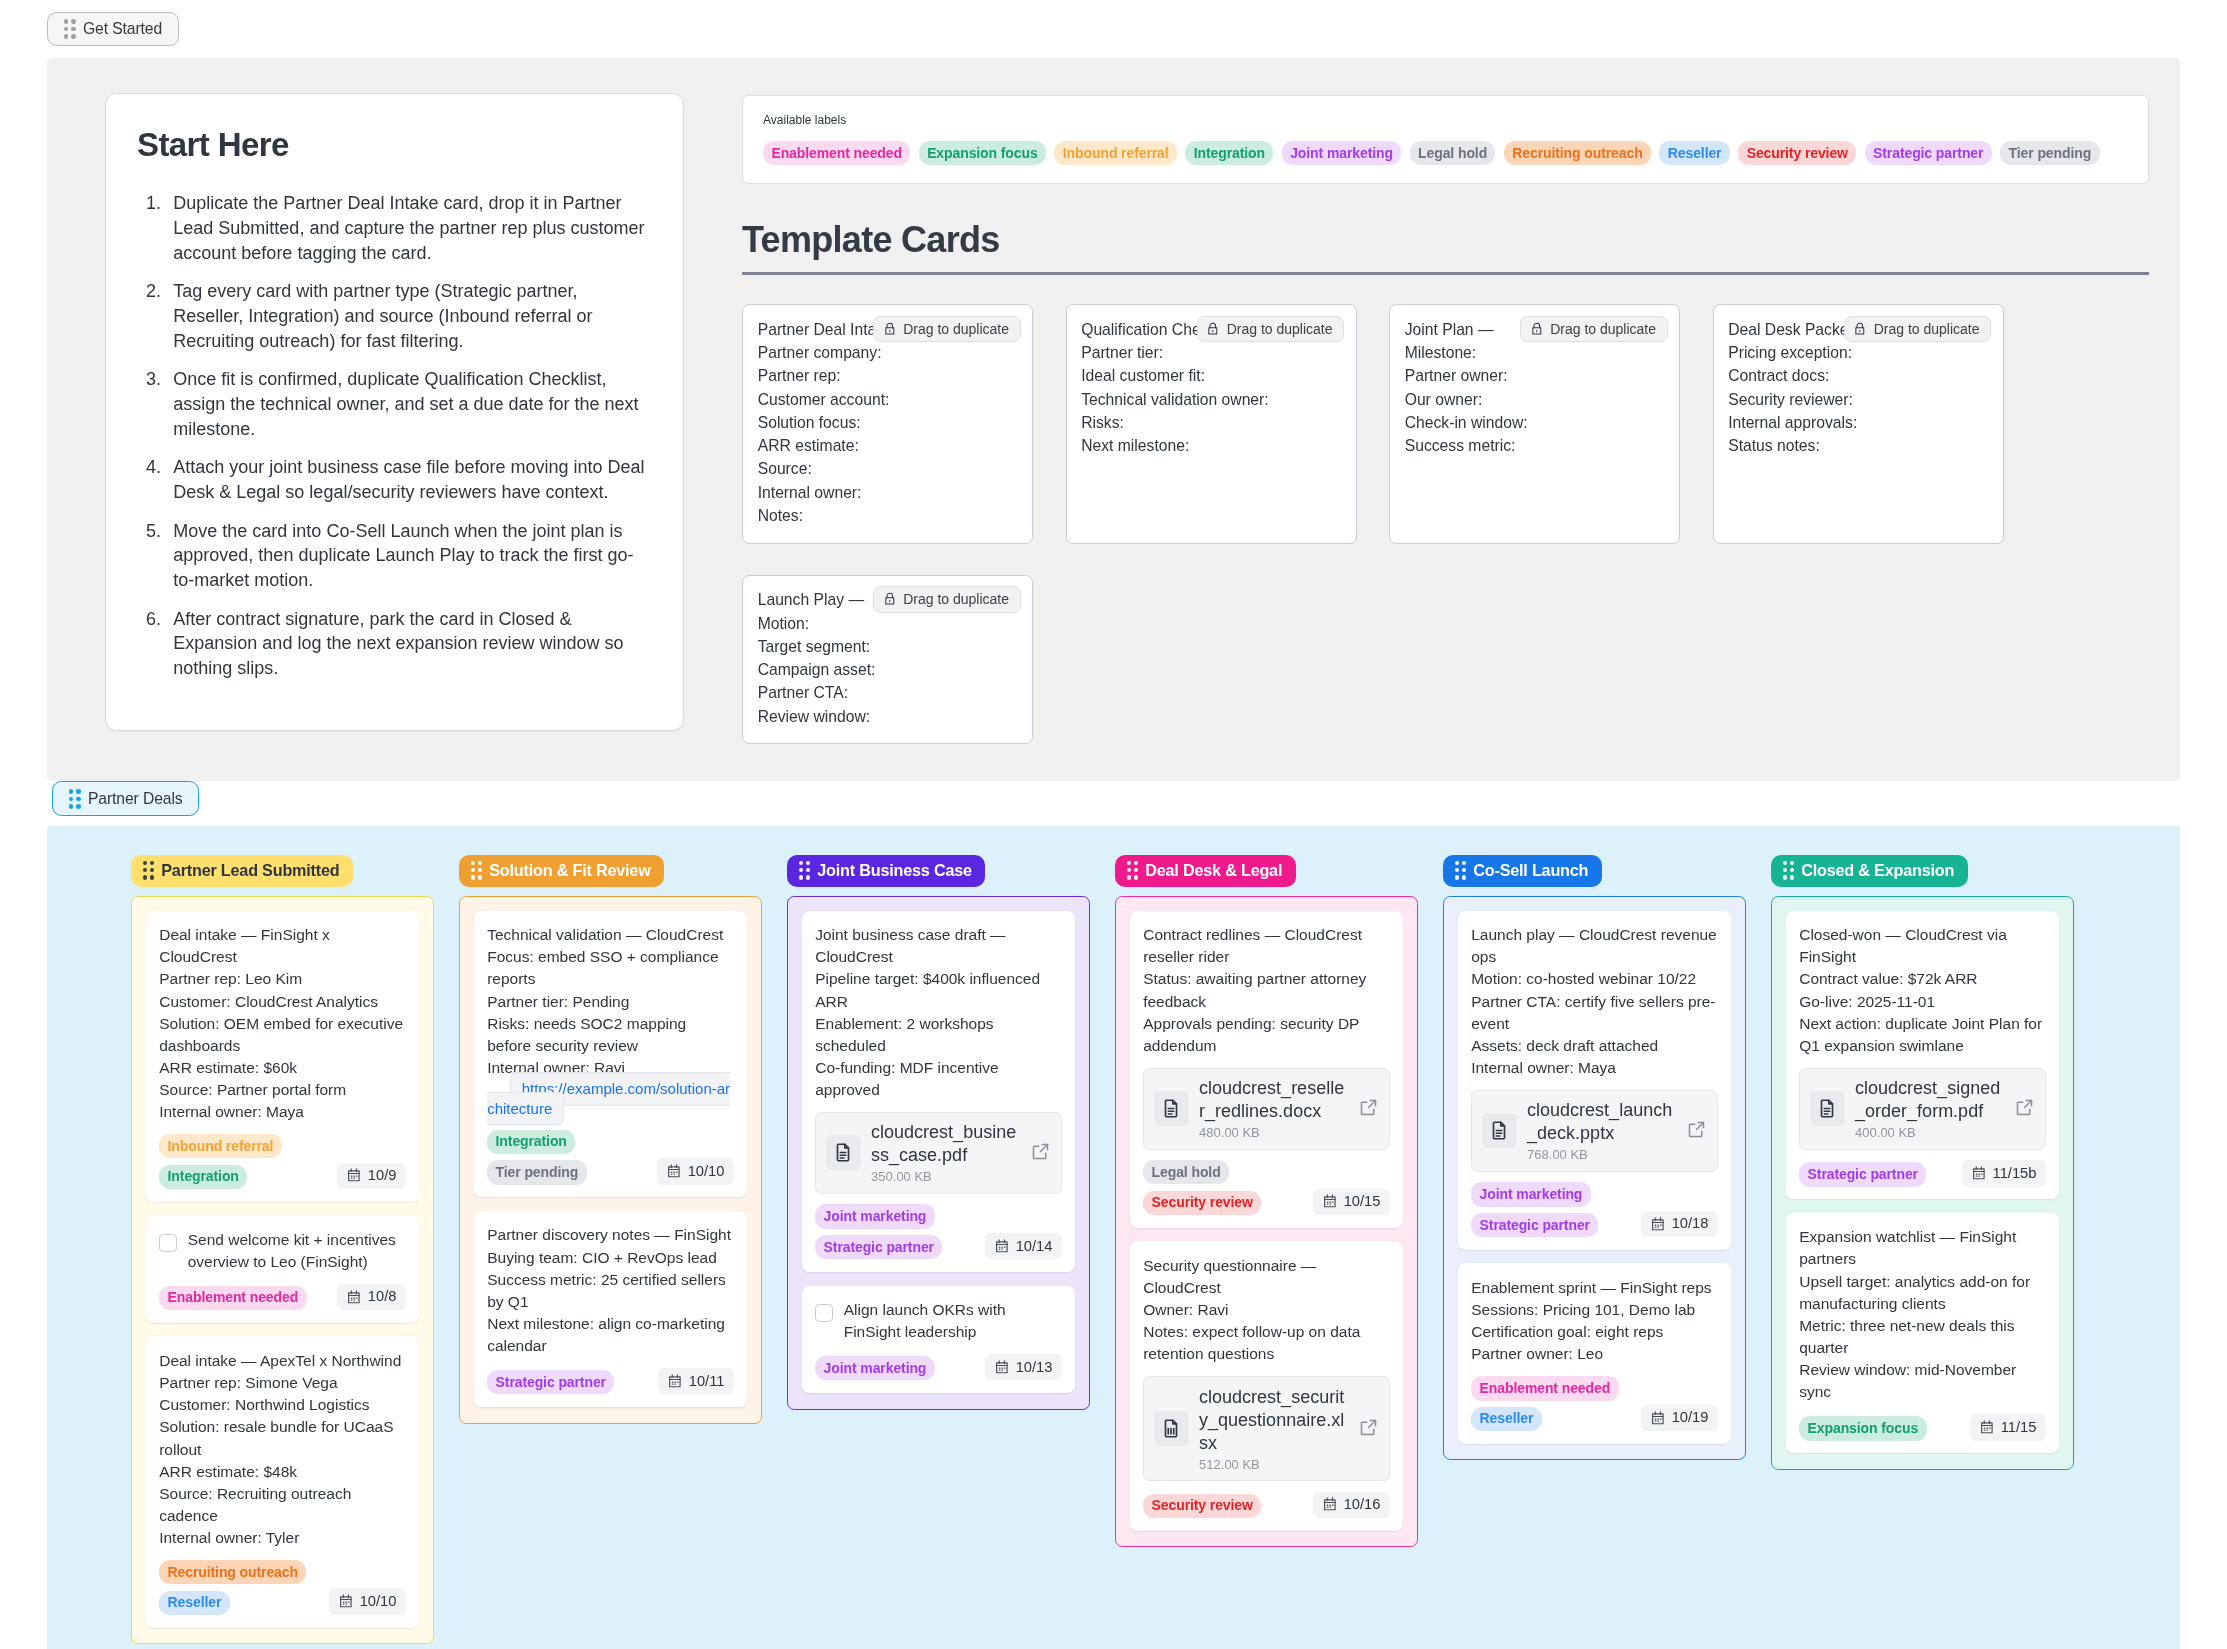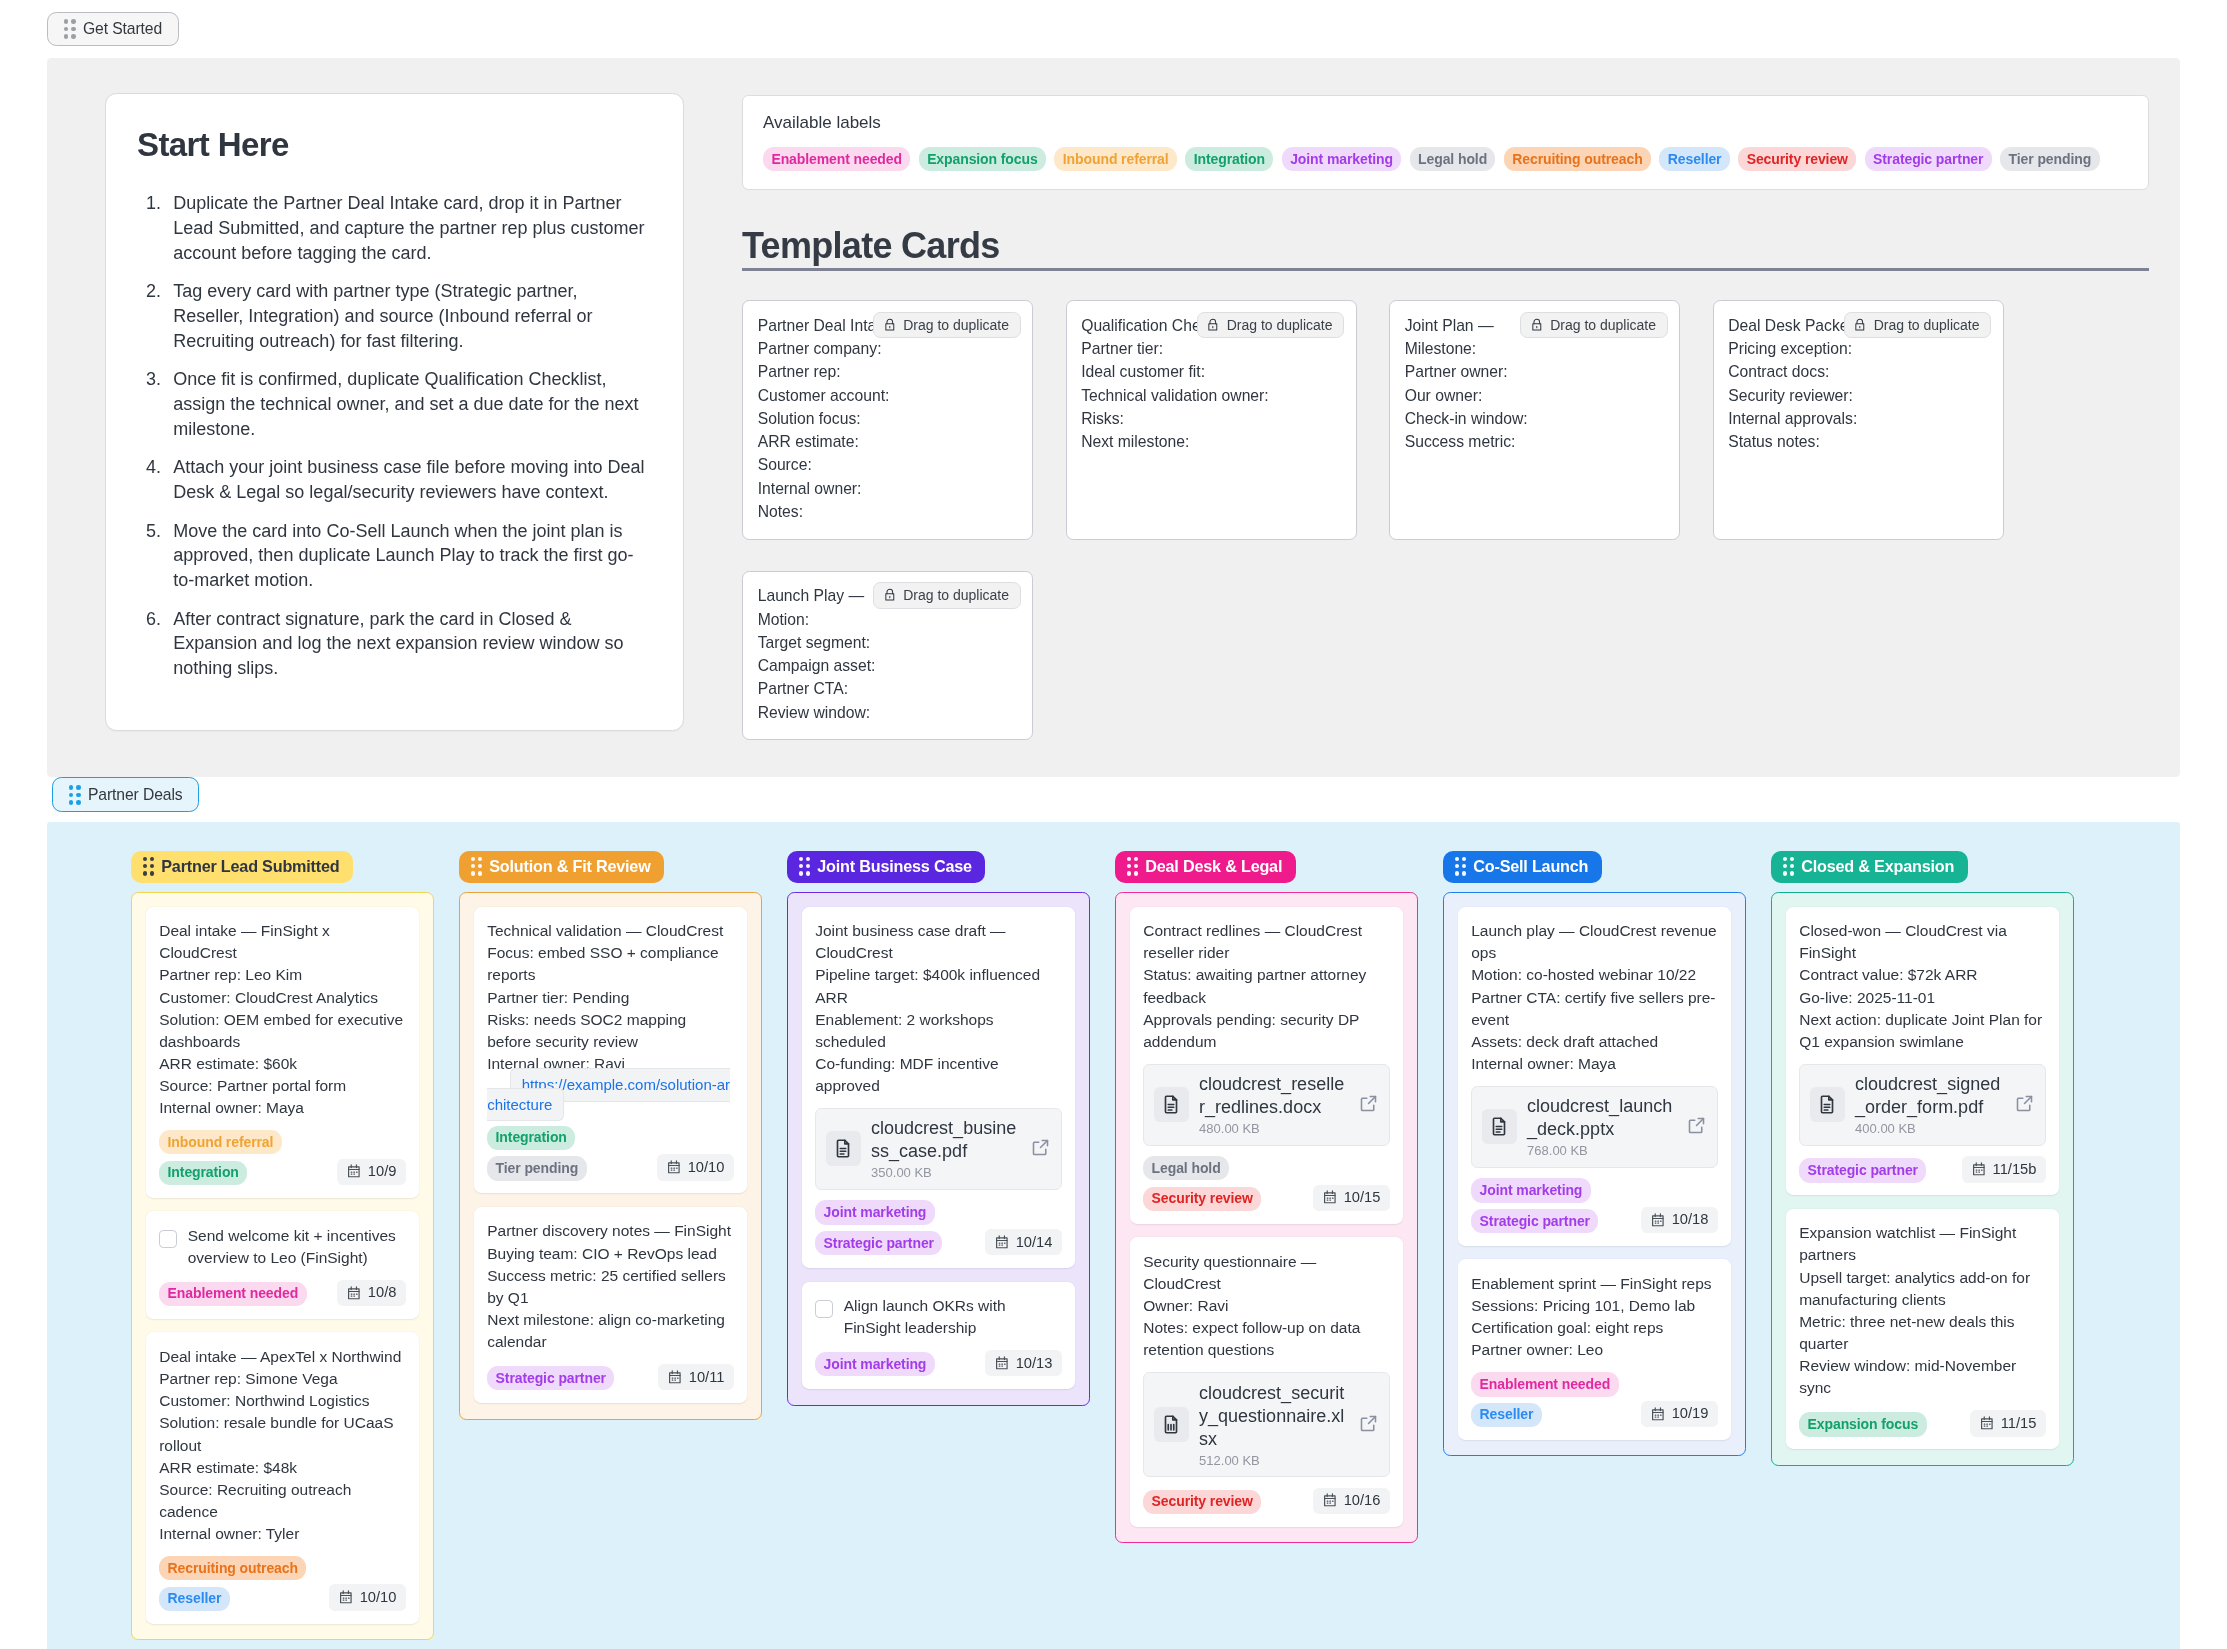--- a/index.html
+++ b/index.html
@@ -55,33 +55,33 @@
     margin-bottom: 14px; padding-left: 7.3px;
   }
 
   .rightcol { flex: 1; min-width: 0; padding-top: 2.6px;}
 
   
   .labels-box {
     background: #fff; border: 1.3px solid #dcdde1; border-radius: 6.3px;
     padding: 17px 20px 18px 20px; margin-bottom: 35px;
   }
-  .labels-title { font-size: 17px; color: #2f3640; margin-bottom: 13.6px; }
+  .labels-title { font-size: 12px; color: #2f3640; margin-bottom: 13.6px; }
   .labels-strip { display: flex; flex-wrap: wrap; gap: 8.4px; align-items: center; }
   .chip {
     display: inline-block; border-radius: 11px;
     padding: 3.7px 8.4px 4.7px 8.4px;
     font-size: 14px; font-weight: 600; white-space: nowrap;
     letter-spacing: -0.1px;
   }
 
   
   .tpl-title {
     font-size: 36px; font-weight: 700; color: #353b45;
-    letter-spacing: -0.7px; padding-bottom: 1px;
+    letter-spacing: -0.7px; padding-bottom: 11px;
     border-bottom: 3.1px solid #7e8293;
     margin-bottom: 29px;
   }
   .tpl-grid { display: flex; flex-wrap: wrap; gap: 31px 32.5px; }
   .tplcard {
     background: #fff; border: 1.3px solid #c9cbd4; border-radius: 7.3px;
     padding: 12.6px 14.7px 15.7px 14.7px;
     position: relative; overflow: hidden;
   }
   .tplcard .lines { font-size: 15.7px; line-height: 1.48; color: #2f3640; }

